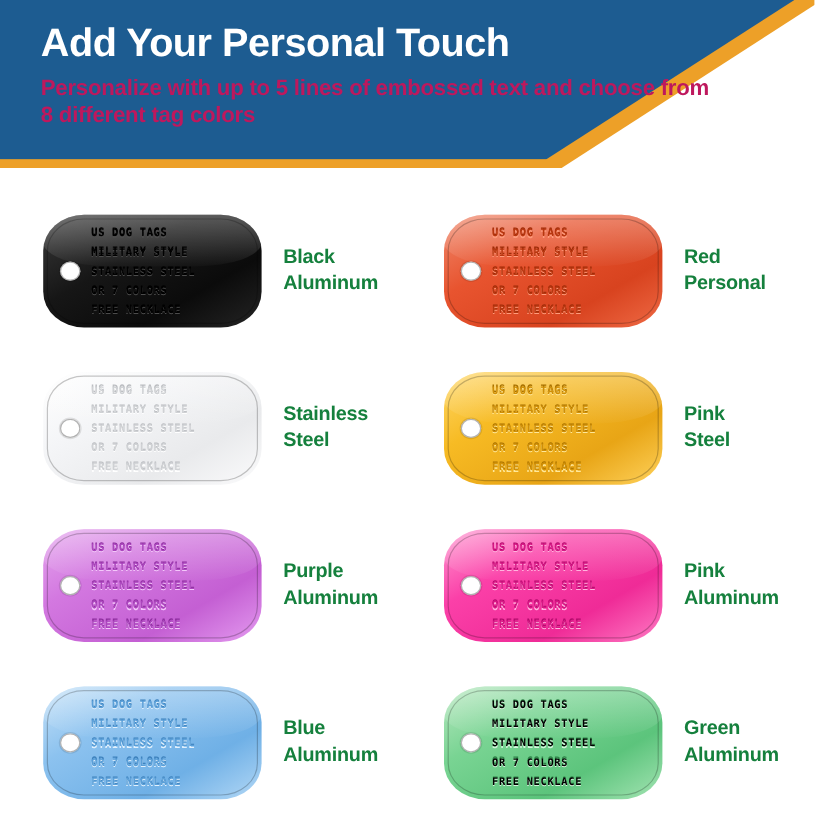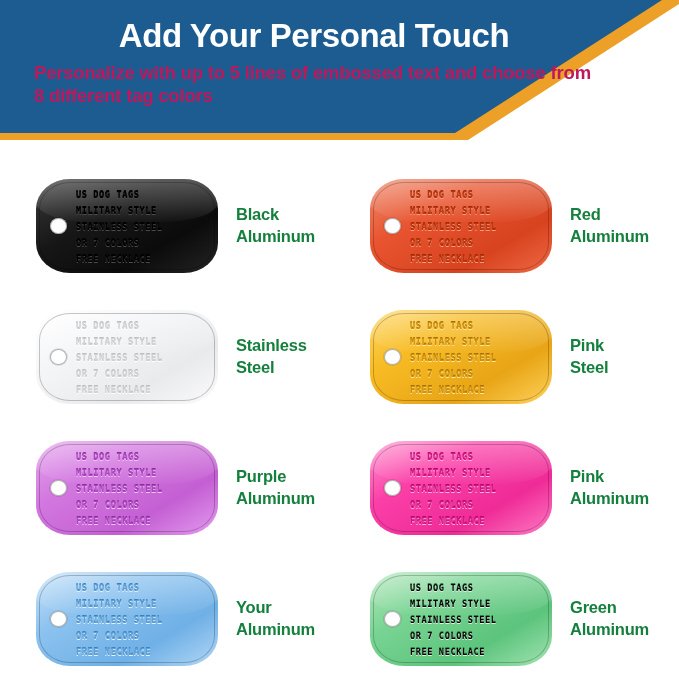--- a/index.html
+++ b/index.html
@@ -19,21 +19,21 @@
     clip-path: polygon(0 0, 679px 0, 679px 4px, 468px 140px, 0 140px);
   }
   .banner-blue {
     position:absolute; left:0; top:0; width:679px; height:133px;
     background:#1d5c91;
     clip-path: polygon(0 0, 662px 0, 455px 133px, 0 133px);
   }
   .banner-text { position:absolute; left:34px; top:18px; width:560px; }
   .banner-title {
     color:#ffffff; font-size:33px; font-weight:bold;
-    letter-spacing:-0.4px; line-height:1.12;text-align:center;
+    letter-spacing:-0.4px; line-height:1.12;
   }
   .banner-sub {
     color:#be185d; font-size:18.5px; font-weight:bold;
     line-height:1.24; margin-top:7px; letter-spacing:-0.2px;
   }
 
   
   .grid {
     position:absolute; left:0; top:160px;
     width:596px; height:526px;
@@ -160,21 +160,21 @@
             <div class="tag-line">US DOG TAGS</div>
             <div class="tag-line">MILITARY STYLE</div>
             <div class="tag-line">STAINLESS STEEL</div>
             <div class="tag-line">OR 7 COLORS</div>
             <div class="tag-line">FREE NECKLACE</div>
           </div>
           <div class="tag-rim"></div>
           <div class="tag-hole"></div>
         </div>
         <div class="tag-label">Red
-Aluminum</div>
+Personal</div>
       </div>
       <div class="cell left">
         <div class="tag tag-steel">
           <div class="tag-gloss"></div>
           <div class="tag-lines">
             <div class="tag-line">US DOG TAGS</div>
             <div class="tag-line">MILITARY STYLE</div>
             <div class="tag-line">STAINLESS STEEL</div>
             <div class="tag-line">OR 7 COLORS</div>
             <div class="tag-line">FREE NECKLACE</div>
@@ -239,21 +239,21 @@
           <div class="tag-lines">
             <div class="tag-line">US DOG TAGS</div>
             <div class="tag-line">MILITARY STYLE</div>
             <div class="tag-line">STAINLESS STEEL</div>
             <div class="tag-line">OR 7 COLORS</div>
             <div class="tag-line">FREE NECKLACE</div>
           </div>
           <div class="tag-rim"></div>
           <div class="tag-hole"></div>
         </div>
-        <div class="tag-label">Your
+        <div class="tag-label">Blue
 Aluminum</div>
       </div>
       <div class="cell right">
         <div class="tag tag-green">
           <div class="tag-gloss"></div>
           <div class="tag-lines">
             <div class="tag-line">US DOG TAGS</div>
             <div class="tag-line">MILITARY STYLE</div>
             <div class="tag-line">STAINLESS STEEL</div>
             <div class="tag-line">OR 7 COLORS</div>

